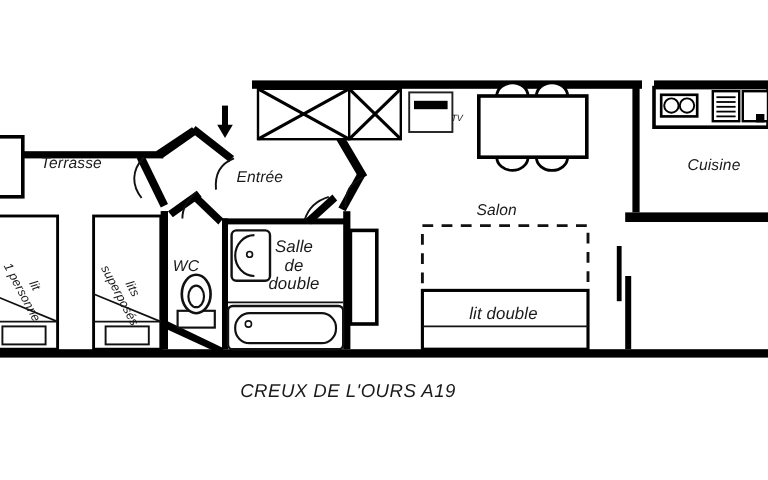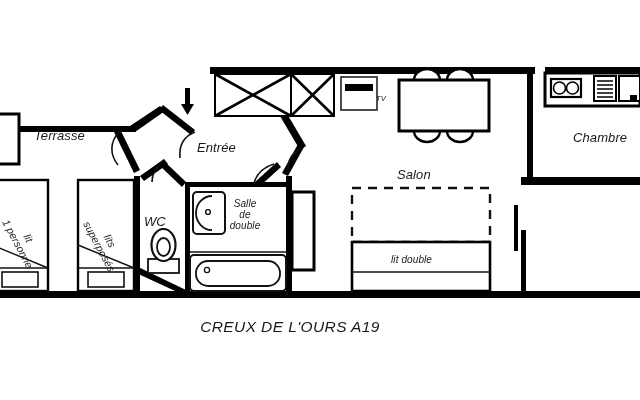--- a/index.html
+++ b/index.html
@@ -14,21 +14,21 @@
   .lbl{
     position:absolute;
     font-style:italic;
     color:#1a1a1a;
     white-space:nowrap;
     line-height:1.12;
     text-align:center;
     letter-spacing:.1px;
   }
   .lbl-room{font-size:13px;}
-  .lbl-small{font-size:10px;}
+  .lbl-small{font-size:14px;}
   .lbl-tiny{font-size:7.5px;}
   .lbl-bed{font-size:10.5px;}
   .lbl-title{font-size:15.5px;letter-spacing:.4px;}
   .rot{transform-origin:left top;}
 </style>
 </head>
 <body>
 
 <div id="plan-root">
 
@@ -187,21 +187,21 @@
     </g>
 
   </svg>
 
   <div class="lbl lbl-room" style="left:34px;top:129px;">Terrasse</div>
 
   <div class="lbl lbl-room" style="left:197px;top:141px;">Entrée</div>
 
   <div class="lbl lbl-room" style="left:397px;top:168px;">Salon</div>
 
-  <div class="lbl lbl-room" style="left:573px;top:131px;">Chambre</div>
+  <div class="lbl lbl-room" style="left:573px;top:131px;">Cuisine</div>
 
   <div class="lbl lbl-room" style="left:144px;top:215px;">WC</div>
 
   <div class="lbl lbl-small" style="left:219px;top:198px;width:52px;">
     <span>Salle</span><br>
     <span>de</span><br>
     <span>double</span>
   </div>
 
 

